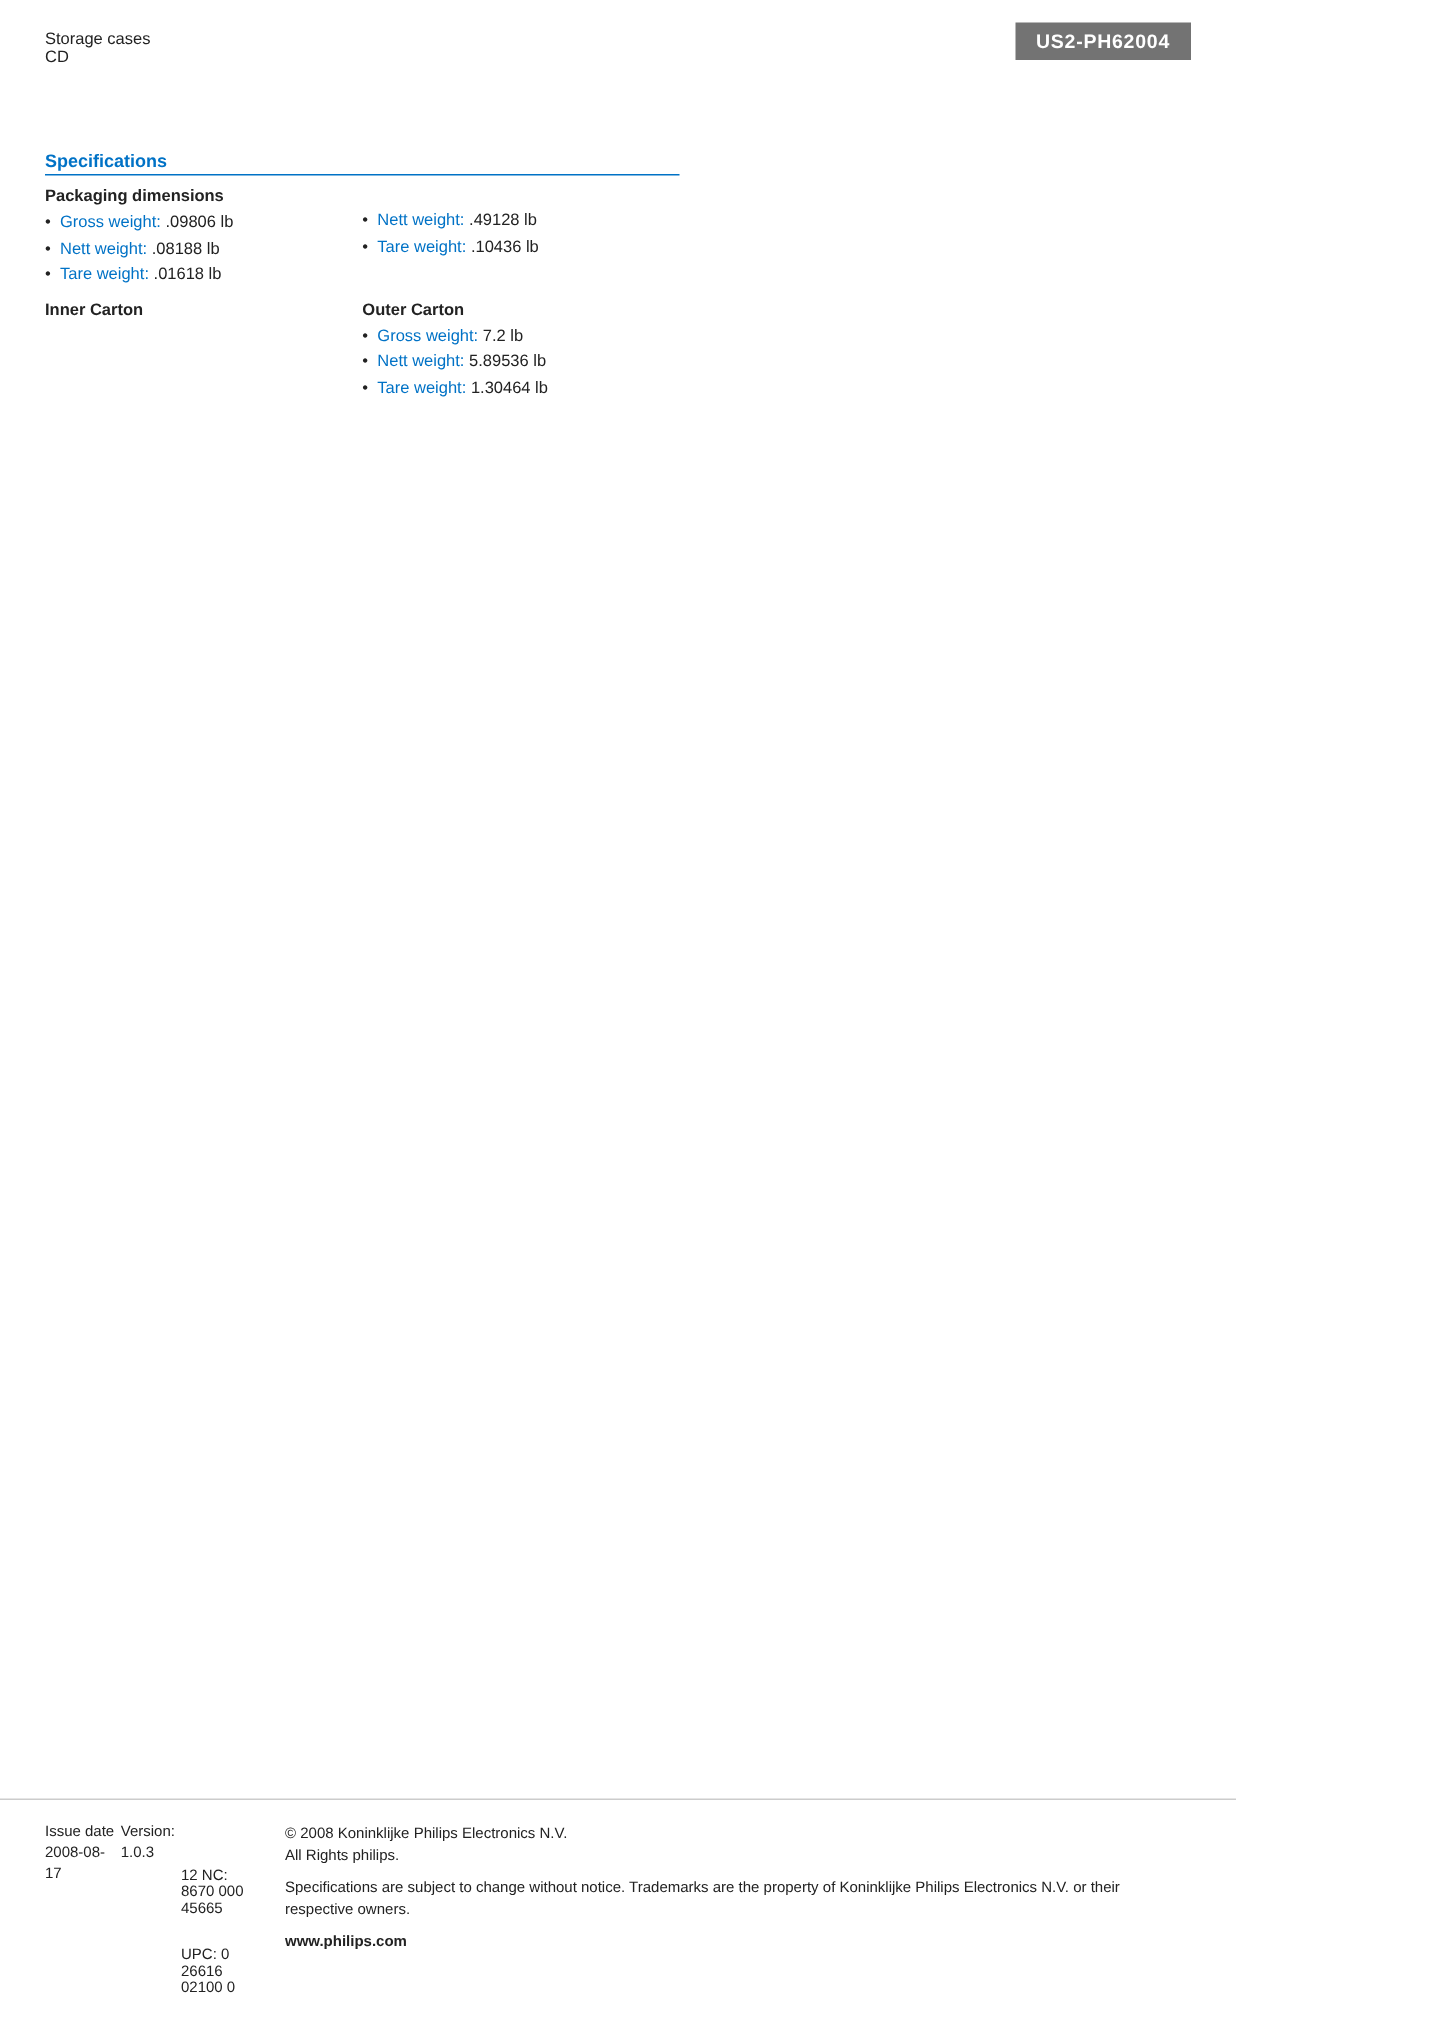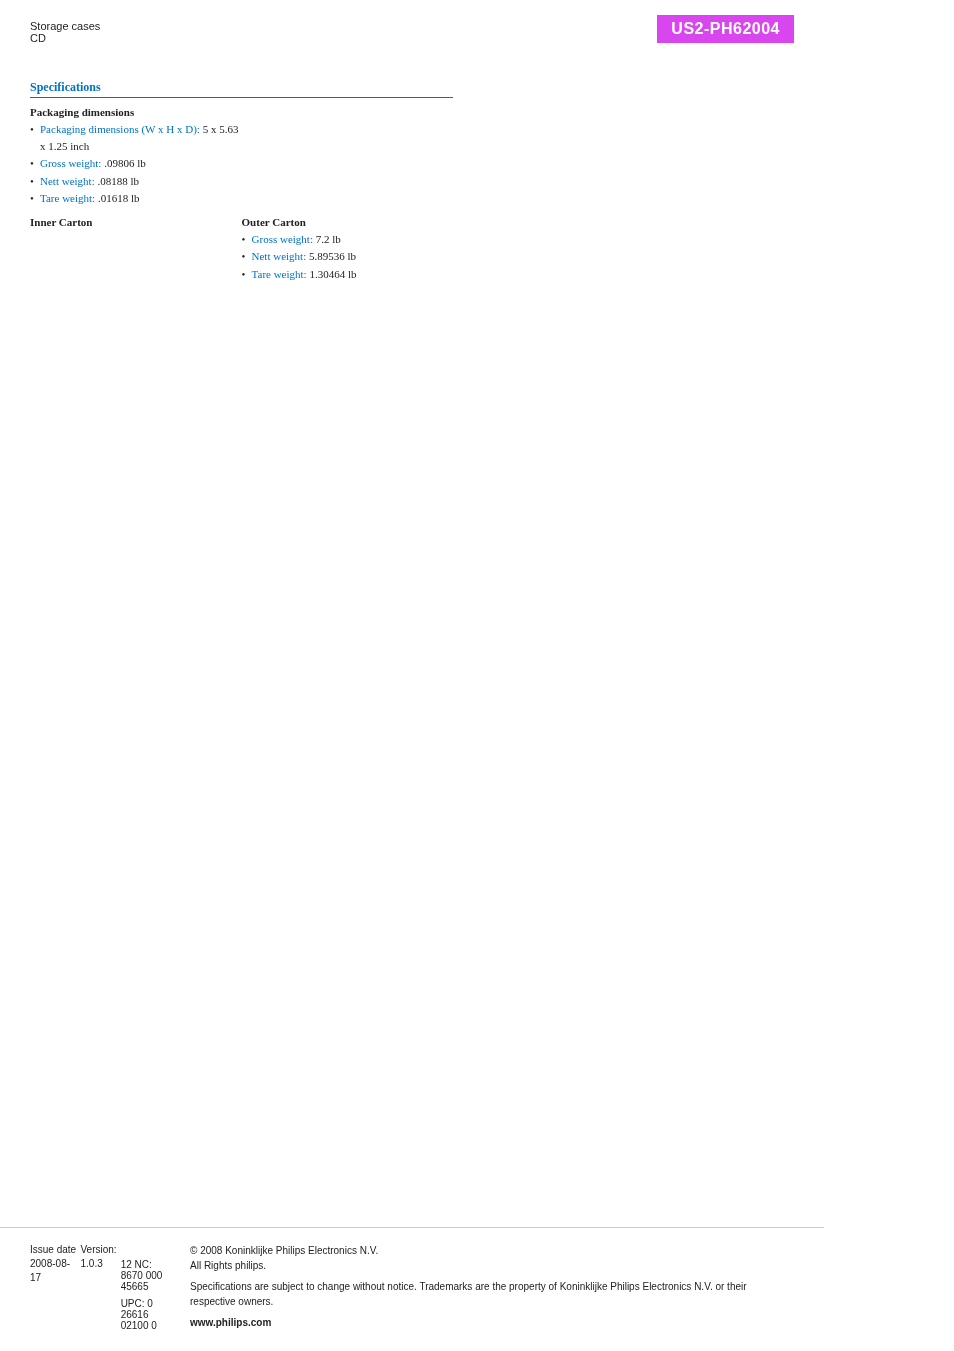--- a/index.html
+++ b/index.html
@@ -34,34 +34,33 @@
 
     .product-subcategory {
       font-size: 11px;
       color: #222;
     }
 
     .product-id-box {
       position: absolute;
       top: 15px;
       right: 30px;
-      background: #d946ef;
+      background: #737373;
       color: #fff;
-      font-size: 16px;
+      font-size: 13px;
       font-weight: bold;
       padding: 5px 14px;
       letter-spacing: 0.5px;
     }
 
     
     .two-col {
       display: flex;
       gap: 0;
-      margin-top: 60px;
-      font-family: Liberation Serif, serif;
+      margin-top: 80px;
     }
 
     .col-left {
       width: 58%;
       padding-right: 20px;
     }
 
     .col-right {
       width: 42%;
       padding-left: 10px;
@@ -186,21 +185,21 @@
       flex: 1;
     }
 
     .footer-legal .website {
       font-weight: bold;
       color: #222;
     }
 
     .footer-nc-upc {
       font-size: 10px;
-      margin-top: 6px;
+      margin-top: 20px;
     }
   </style>
 </head>
 <body>
 
 <div class="page-wrapper">
 
   <div class="header-left">
     <div class="product-category">Storage cases</div>
     <div class="product-subcategory">CD</div>
@@ -211,34 +210,42 @@
   <div class="two-col">
 
     <div class="col-left">
       <div class="section-title">Specifications</div>
 
       <div class="spec-cols">
         <div class="spec-col">
           <div class="subsection-title">Packaging dimensions</div>
           <ul class="spec-list">
             <li>
-              <span class="label-blue">Packaging dimensions (W x H x D):</span>
-              <span> 5 x 5.63 x 1.25 inch</span>
-            </li>
-            <li>
               <span class="label-blue">Gross weight:</span>
               <span> .09806 lb</span>
             </li>
             <li>
               <span class="label-blue">Nett weight:</span>
               <span> .08188 lb</span>
             </li>
             <li>
               <span class="label-blue">Tare weight:</span>
               <span> .01618 lb</span>
+            </li>
+          </ul>
+        </div>
+        <div class="spec-col">
+          <ul class="spec-list" style="margin-top:14px;">
+            <li>
+              <span class="label-blue">Nett weight:</span>
+              <span> .49128 lb</span>
+            </li>
+            <li>
+              <span class="label-blue">Tare weight:</span>
+              <span> .10436 lb</span>
             </li>
           </ul>
         </div>
       </div>
 
       <div class="spec-cols" style="margin-top:8px;">
         <div class="spec-col">
           <div class="subsection-title">Inner Carton</div>
         </div>
         <div class="spec-col">

